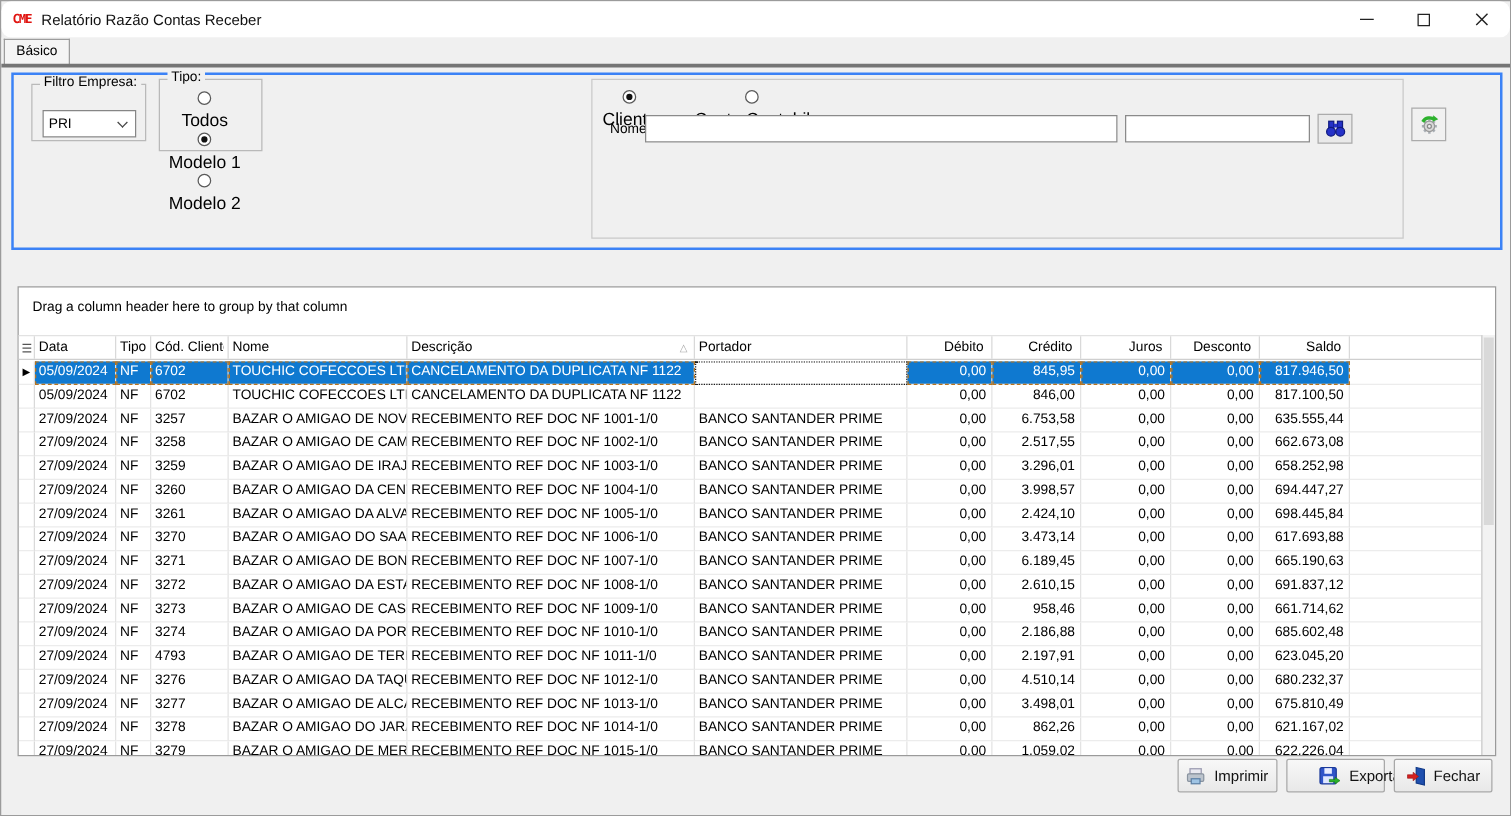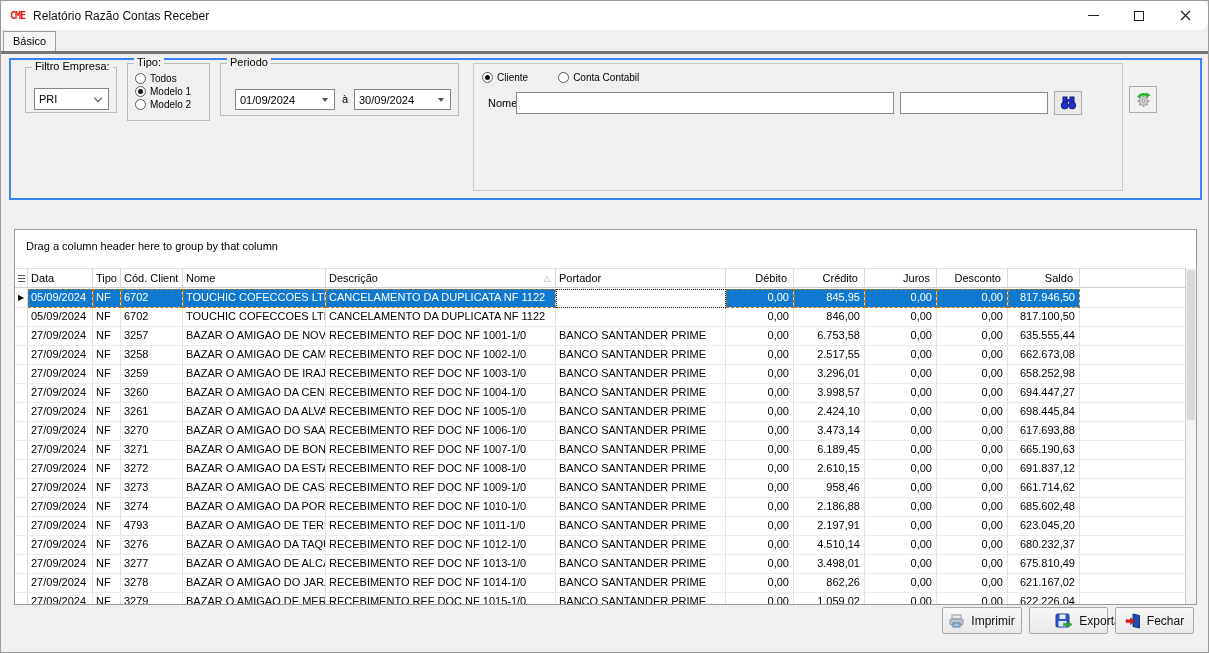--- a/index.html
+++ b/index.html
@@ -42,21 +42,21 @@
   .chev { width:6px; height:6px; border-right:1px solid #444; border-bottom:1px solid #444;
           transform:rotate(45deg); margin:-3px 7px 0 0; flex:none; }
   .darr { width:0; height:0; border-left:3.5px solid transparent; border-right:3.5px solid transparent;
           border-top:4px solid #555; margin-right:6px; flex:none; }
   #combo-empresa { left:8px; top:20px; width:75px; height:22px; }
   #combo-date-from { left:14px; top:25px; width:100px; height:21px; }
   #combo-date-to   { left:133px; top:25px; width:97px; height:21px; }
   .date-sep { position:absolute; left:121px; top:29px; font-size:11px; }
 
   .radio-col { position:absolute; left:7px; top:9px; display:flex; flex-direction:column; gap:2px; }
-  .radio-row { display:flex; align-items:center; gap:4px; font-size:10px; white-space:nowrap; }
+  .radio-row { display:flex; align-items:center; gap:4px; font-size:14px; white-space:nowrap;flex-direction:column; }
   .rb { width:11px; height:11px; border:1px solid #5a5a5a; border-radius:50%; background:#fff;
         flex:none; position:relative; }
   .rb.on::after { content:""; position:absolute; left:2px; top:2px; width:5px; height:5px;
                   border-radius:50%; background:#111; }
   #search-radios { position:absolute; left:8px; top:8px; display:flex; }
   #search-radios .radio-row { margin-right:30px; }
 
   .field-label { position:absolute; font-size:11px; }
   #nome-label { left:14px; top:33px; }
   .tbox { position:absolute; height:22px; border:1px solid #8a8a8a; background:#fff;
@@ -162,32 +162,20 @@
             <span class="rb on"></span>
             <span>Modelo 1</span>
           </label>
           <label class="radio-row">
             <span class="rb"></span>
             <span>Modelo 2</span>
           </label>
         </div>
     </div>
 
-    <div class="groupbox" id="gb-periodo">
-      <span class="gb-legend">Periodo</span>
-      <div class="combo" id="combo-date-from">
-        <span class="val">01/09/2024</span>
-        <span class="darr"></span>
-      </div>
-      <span class="date-sep">à</span>
-      <div class="combo" id="combo-date-to">
-        <span class="val">30/09/2024</span>
-        <span class="darr"></span>
-      </div>
-    </div>
 
     <div class="groupbox" id="gb-search">
       <div id="search-radios">
           <label class="radio-row">
             <span class="rb on"></span>
             <span>Cliente</span>
           </label>
           <label class="radio-row">
             <span class="rb"></span>
             <span>Conta Contabil</span>

